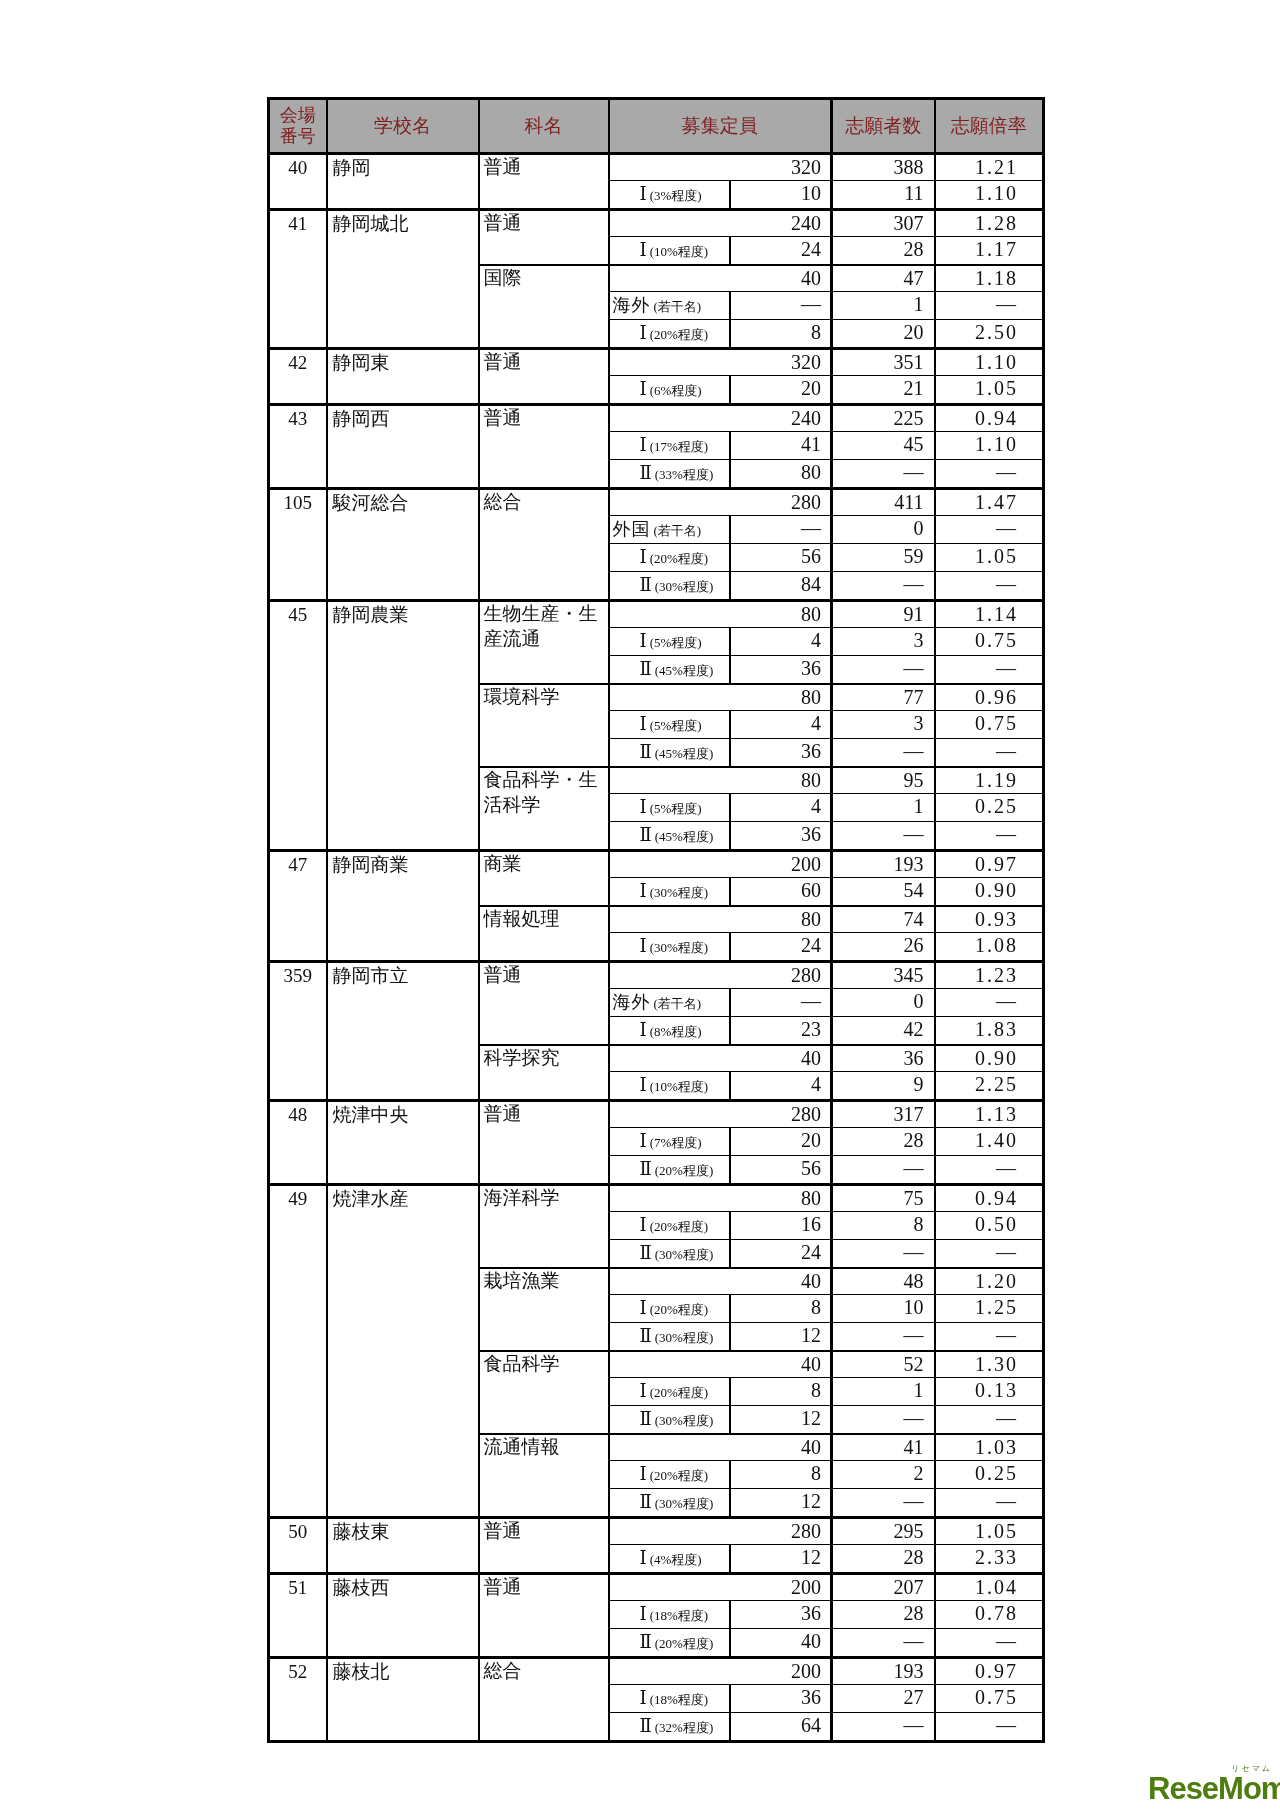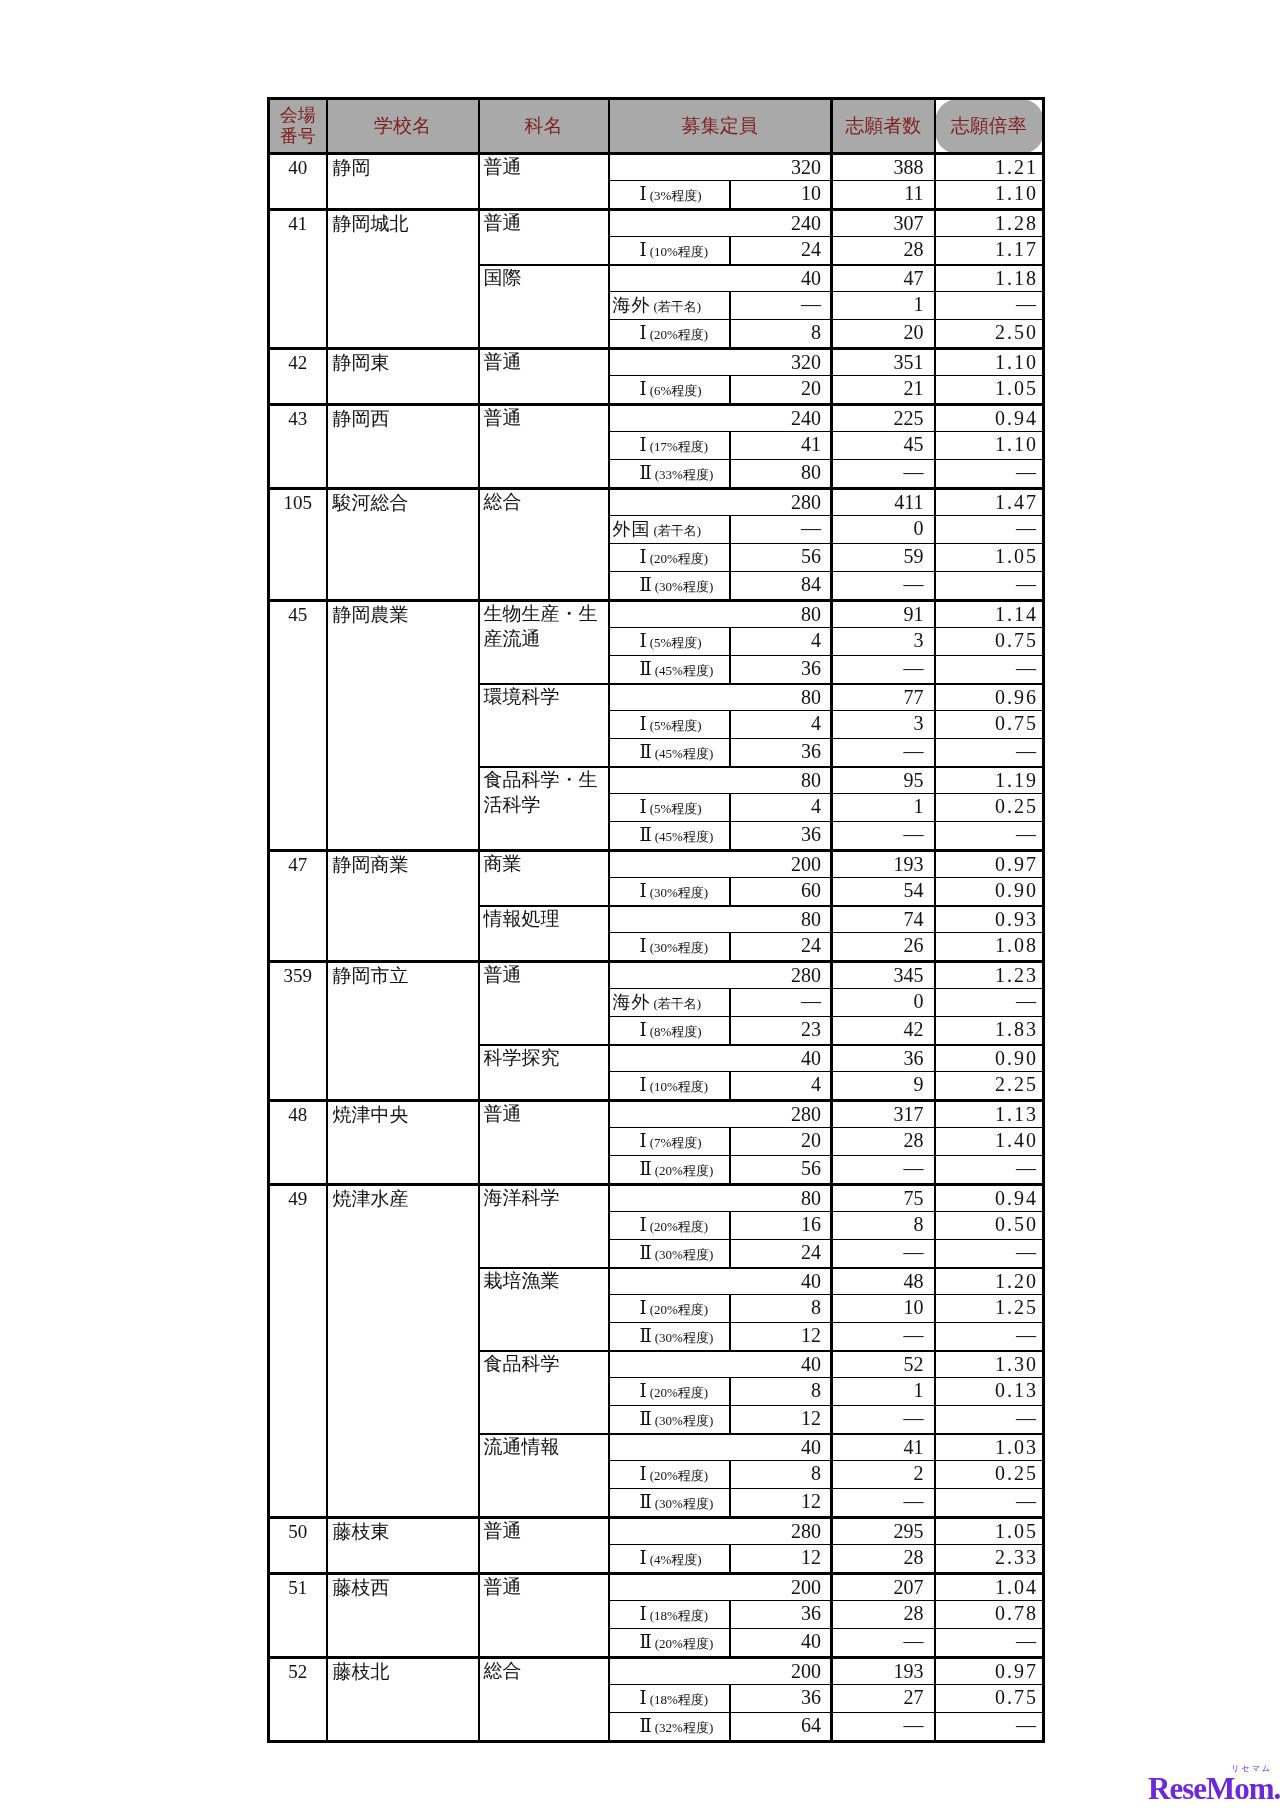--- a/index.html
+++ b/index.html
@@ -19,46 +19,46 @@
     table-layout:fixed; border-collapse:collapse;
     border:3px solid #000;
   }
   thead th {
     background:#a9a9a9; font-weight:normal; font-size:19px; color:#7f1d1d;
     border-bottom:3px solid #000; border-right:2px solid #000;
     height:52px; padding:0; text-align:center; vertical-align:middle;
   }
   thead th.venue-h { font-size:18px; line-height:21px; padding:0 8px; word-break:break-all; }
   thead th.cap-h   { border-right:3px solid #000; }
-  thead th.ratio-h { border-right:none;border-radius:23px; }
+  thead th.ratio-h { border-right:none; }
 
   tbody tr { height:25.6px; }
   tbody td { padding:0; vertical-align:top; font-size:20px; line-height:25px; }
 
   tr.school-start > td { border-top:3px solid #000; }
   tr.dept-start   > td { border-top:2px solid #000; }
   tr.sub-row      > td { border-top:1px solid #000; }
 
   td.venue  { text-align:center; font-size:19px; border-right:2px solid #000; }
   td.school { text-align:left; padding-left:5px; font-size:19px; border-right:2px solid #000;
               white-space:nowrap; overflow:hidden; }
   td.dept   { text-align:left; padding-left:4px; font-size:19px; line-height:24.5px;
               border-right:2px solid #000; }
   td.cap-label { border-right:2px solid #000; white-space:nowrap; overflow:hidden; }
   td.cap-full, td.cap-num { text-align:right; padding-right:9px; border-right:3px solid #000; }
   td.app    { text-align:right; padding-right:10px; border-right:2px solid #000; }
-  td.ratio  { text-align:right; padding-right:4px; letter-spacing:2px; }
+  td.ratio  { text-align:right; padding-right:24px; letter-spacing:2px; }
 
   .rn  { display:inline-block; margin-left:30px; font-size:18px; }
   .kw  { display:inline-block; margin-left:3px; font-size:18px; letter-spacing:1px; }
   .pct { font-size:13px; margin-left:3px; letter-spacing:0; }
 
   .logo {
     position:absolute; left:1148px; top:1763px; width:130px; height:44px;
-    color:#6d28d9; font-family:Liberation Serif, serif;
+    color:#4d7c0f; font-family:Liberation Sans, sans-serif;
   }
   .logo-text { position:absolute; left:0; top:8px; font-size:31px; font-weight:bold; letter-spacing:-1px; }
   .logo-ruby { position:absolute; right:6px; top:0; font-size:8px; letter-spacing:2px; }
 </style>
 </head>
 <body>
 
 <div class="page">
 
 

